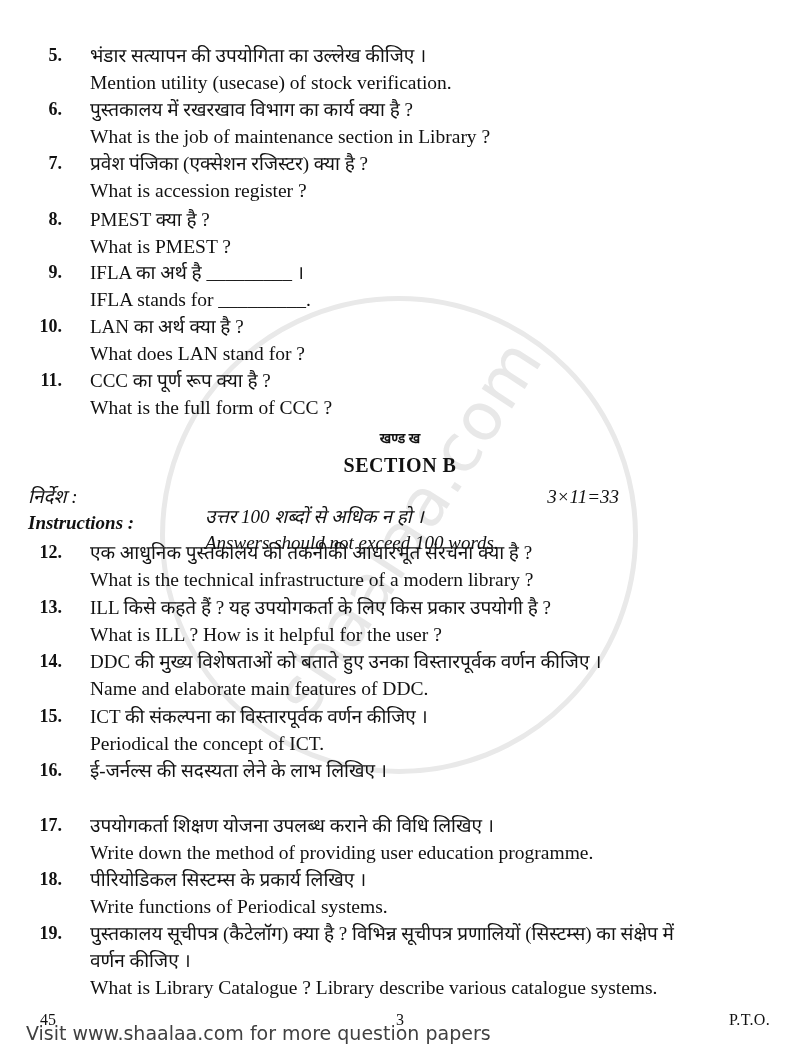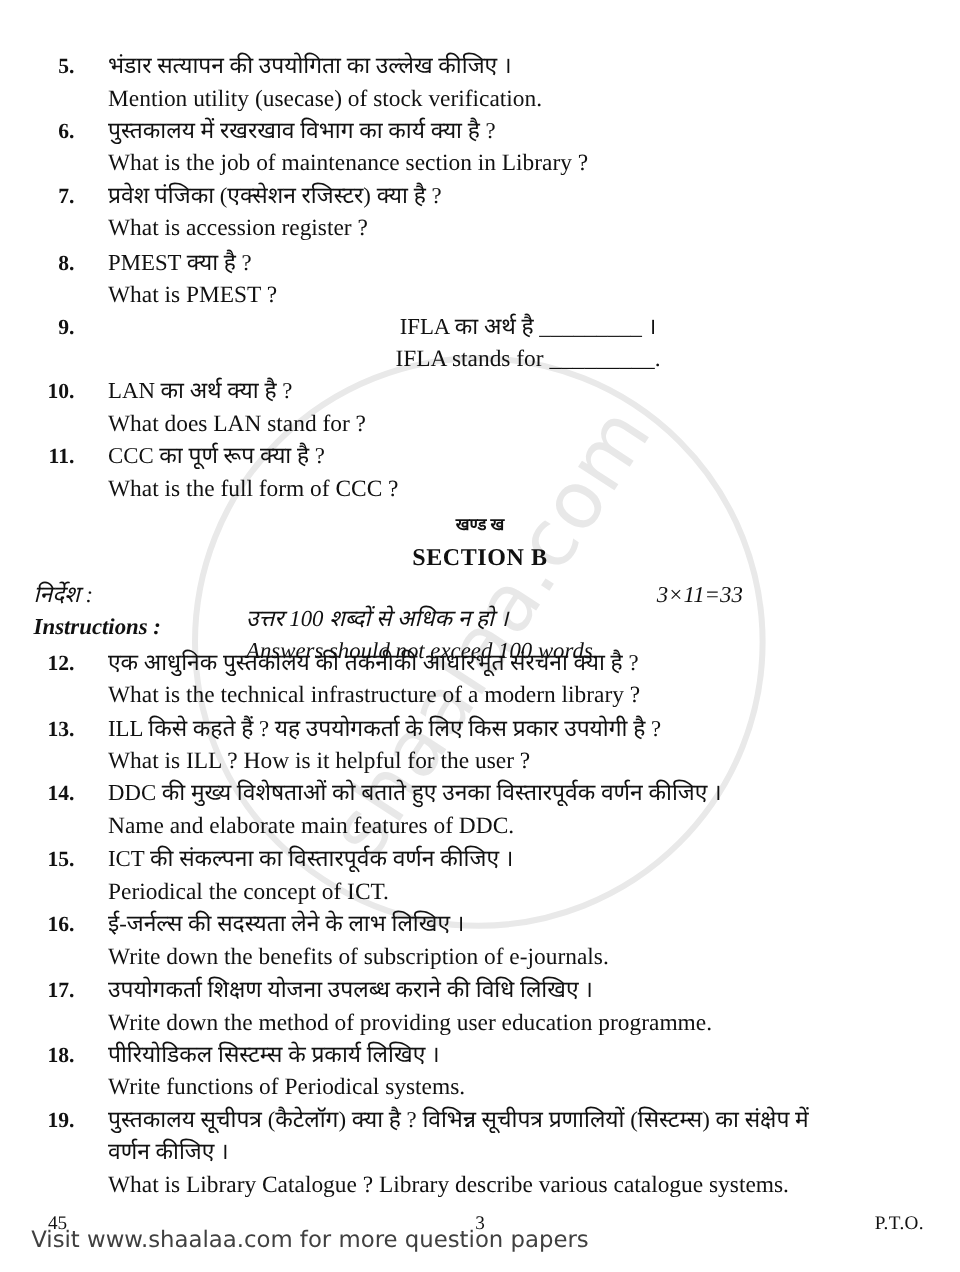--- a/index.html
+++ b/index.html
@@ -162,21 +162,21 @@
   .footer-banner {
     position: absolute;
     left: 26px;
     top: 1022px;
     font-family: "DejaVu Sans", sans-serif;
     font-size: 19px;
     color: #404040;
     white-space: nowrap;
   }
 
-  .blank { letter-spacing: 0px; text-align: center; }
+  .blank { letter-spacing: 0px; }
 </style>
 </head>
 <body>
 
 <div id="watermark">
   <div class="wm-circle"></div>
   <div class="wm-text">shaalaa.com</div>
 </div>
 
 <div id="page">
@@ -279,21 +279,20 @@
     <div class="qbody">
       <div class="line hi">ICT की संकल्पना का विस्तारपूर्वक वर्णन कीजिए ।</div>
       <div class="line en">Periodical the concept of ICT.</div>
     </div>
   </div>
 
   <div class="qrow" style="top:757px;">
     <div class="qnum">16.</div>
     <div class="qbody">
       <div class="line hi">ई-जर्नल्स की सदस्यता लेने के लाभ लिखिए ।</div>
-      <div class="line en">Write down the benefits of subscription of e-journals.</div>
     </div>
   </div>
 
   <div class="qrow" style="top:812px;">
     <div class="qnum">17.</div>
     <div class="qbody">
       <div class="line hi">उपयोगकर्ता शिक्षण योजना उपलब्ध कराने की विधि लिखिए ।</div>
       <div class="line en">Write down the method of providing user education programme.</div>
     </div>
   </div>

